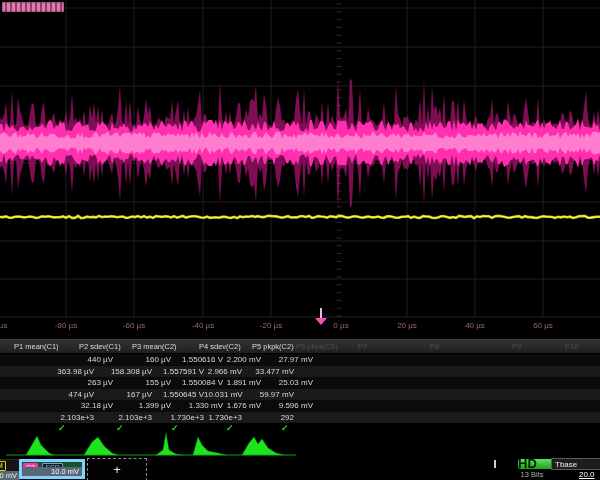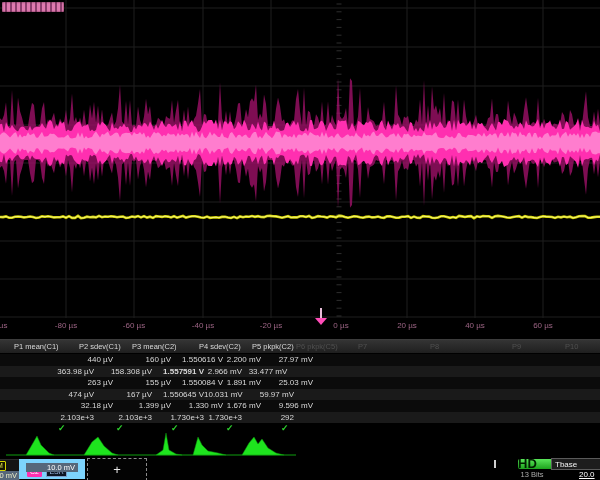--- a/index.html
+++ b/index.html
@@ -34,21 +34,21 @@
   
   #hist-svg{position:absolute;left:0;top:430px;}
   
   #bottom-bar{left:0;top:458px;width:600px;height:22px;background:#000;}
   #c1-box{left:-30px;top:1px;width:48px;height:20px;background:#141414;border:1px solid #2a2a2a;}
   .badge{display:inline-block;font-size:7px;line-height:8px;padding:0 2px;border-radius:1px;
      vertical-align:top;margin-top:1px;}
   .b-c1coup{border:1px solid #d6d600;color:#e8e84d;background:#161600;margin-left:14px;}
   #c1-scale{position:absolute;left:0;bottom:0;width:100%;height:9px;background:#56677a;
      font-size:7.5px;color:#f0f0c8;text-align:right;padding-right:2px;box-sizing:border-box;line-height:9px;}
-  #c2-box{left:19px;top:1px;width:66px;height:20px;background:#14532d;border:7px solid #7dd3fc;box-sizing:border-box;}
+  #c2-box{left:19px;top:1px;width:66px;height:20px;background:#14532d;border:3px solid #7dd3fc;box-sizing:border-box;}
   .b-c2{background:#ff30b0;color:#fff;border:1px solid #ff30b0;margin-left:1px;}
   .b-esr{border:1px solid #7a9cc8;color:#9ab8e0;background:#0d1624;}
   .b-c2coup{border:1px solid #c0358d;color:#ff7ccc;background:#220a1b;}
   #c2-scale{position:absolute;left:0;bottom:0;width:100%;height:9px;background:#56677a;
      font-size:7.5px;color:#fff;text-align:right;padding-right:3px;box-sizing:border-box;line-height:9px;}
   #add-box{left:87px;top:0;width:58px;height:21px;border:1px dashed #8a8a8a;background:#030303;
      color:#e8e8e8;font-size:13px;text-align:center;line-height:21px;}
   #hd-badge{left:518px;top:1px;width:42px;height:10px;border-radius:2px;
      background:linear-gradient(#5ae55a,#1da31d);color:#002000;font-size:13px;font-weight:bold;
      text-align:left;line-height:10px;}
@@ -161,23 +161,23 @@
         <div class="mrow odd">
           <div class="mcell" style="width: 94px;">440 µV</div>
           <div class="mcell" style="width: 58px;">160 µV</div>
           <div class="mcell" style="width: 52px;">1.550616 V</div>
           <div class="mcell" style="width: 38px;">2.200 mV</div>
           <div class="mcell" style="width: 52px;">27.97 mV</div>
         </div>
         <div class="mrow even">
           <div class="mcell" style="width: 94px;">363.98 µV</div>
           <div class="mcell" style="width: 58px;">158.308 µV</div>
-          <div class="mcell" style="width: 52px; font-weight: bold;">1.557591 V</div>
+          <div class="mcell" style="width: 52px;">1.557591 V</div>
           <div class="mcell" style="width: 38px;">2.966 mV</div>
-          <div class="mcell" style="width: 52px; text-align: center;">33.477 mV</div>
+          <div class="mcell" style="width: 52px;">33.477 mV</div>
         </div>
         <div class="mrow odd">
           <div class="mcell" style="width: 94px;">263 µV</div>
           <div class="mcell" style="width: 58px;">155 µV</div>
           <div class="mcell" style="width: 52px;">1.550084 V</div>
           <div class="mcell" style="width: 38px;">1.891 mV</div>
           <div class="mcell" style="width: 52px;">25.03 mV</div>
         </div>
         <div class="mrow even">
           <div class="mcell" style="width: 94px;">474 µV</div>

